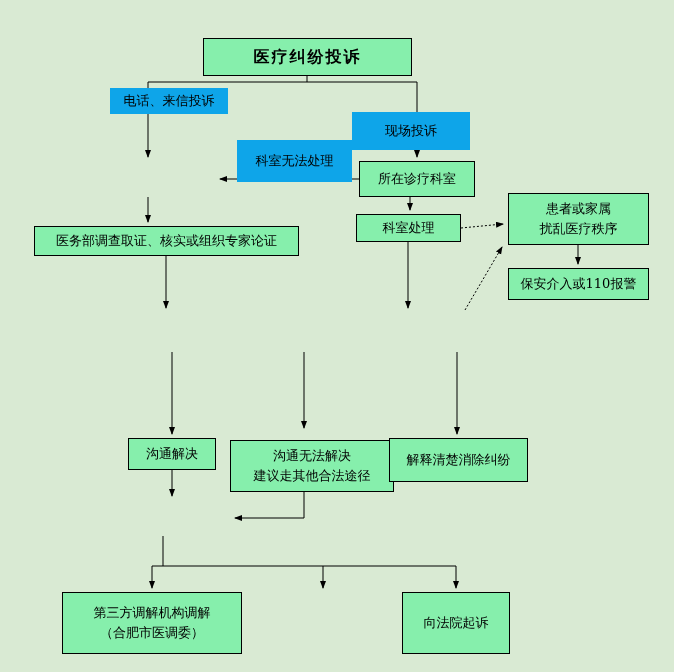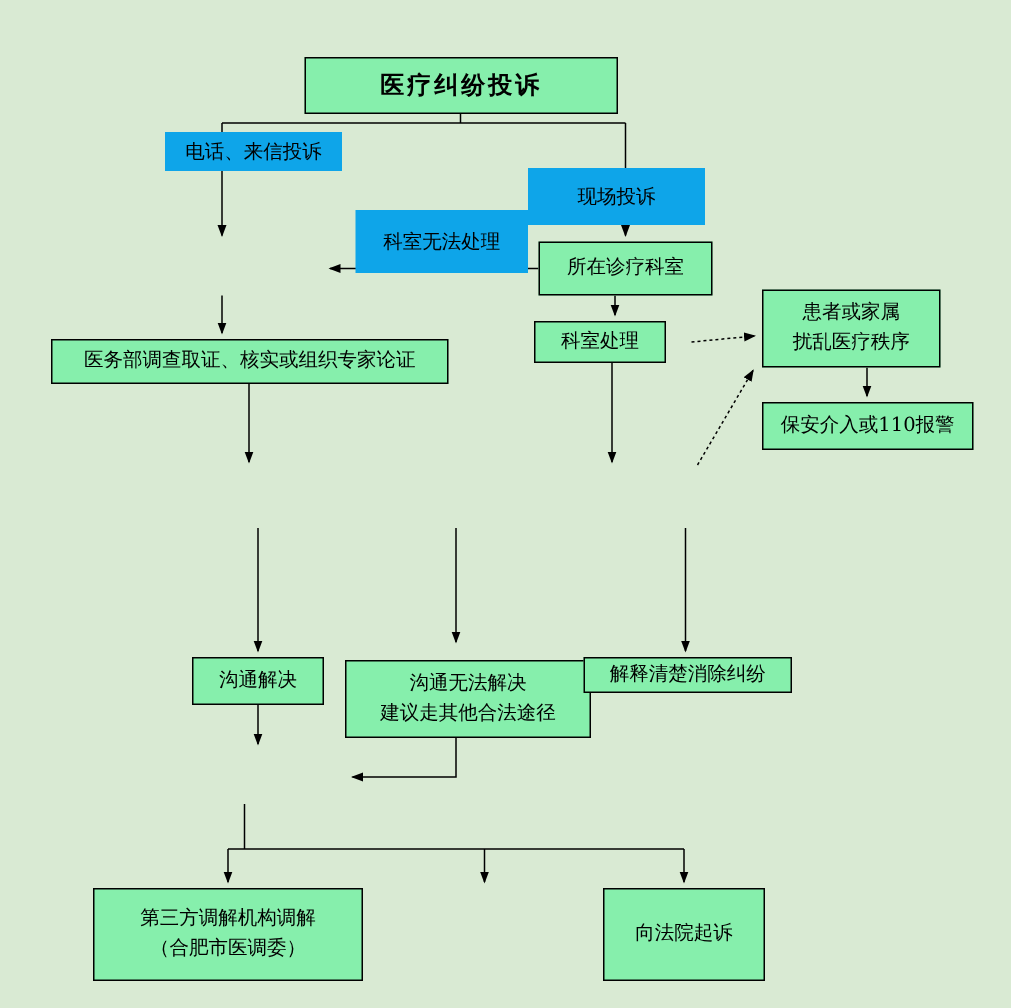--- a/index.html
+++ b/index.html
@@ -118,25 +118,25 @@
 
   <div class="label" style="left:237px; top:140px; width:115px; height:42px;">
     <span>科室无法处理</span>
   </div>
 
 
   <div class="box" style="left:359px; top:161px; width:116px; height:36px;">
     <span>所在诊疗科室</span>
   </div>
 
-  <div class="box" style="left:356px; top:214px; width:88px; height:28px;">
+  <div class="box" style="left:356px; top:214px; width:105px; height:28px;">
     <span>科室处理</span>
   </div>
 
-  <div class="box" style="left:508px; top:193px; width:119px; height:52px;">
+  <div class="box" style="left:508px; top:193px; width:141px; height:52px;">
     <span>患者或家属</span>
     <span>扰乱医疗秩序</span>
   </div>
 
   <div class="box" style="left:508px; top:268px; width:141px; height:32px;">
     <span>保安介入或110报警</span>
   </div>
 
   <div class="box" style="left:34px; top:226px; width:265px; height:30px;">
     <span>医务部调查取证、核实或组织专家论证</span>
@@ -145,21 +145,21 @@
 
   <div class="box" style="left:128px; top:438px; width:88px; height:32px;">
     <span>沟通解决</span>
   </div>
 
   <div class="box" style="left:230px; top:440px; width:164px; height:52px;">
     <span>沟通无法解决</span>
     <span>建议走其他合法途径</span>
   </div>
 
-  <div class="box" style="left:389px; top:438px; width:139px; height:24px;">
+  <div class="box" style="left:389px; top:438px; width:139px; height:44px;">
     <span>解释清楚消除纠纷</span>
   </div>
 
 
   <div class="box" style="left:62px; top:592px; width:180px; height:62px;">
     <span>第三方调解机构调解</span>
     <span>（合肥市医调委）</span>
   </div>
 
 

